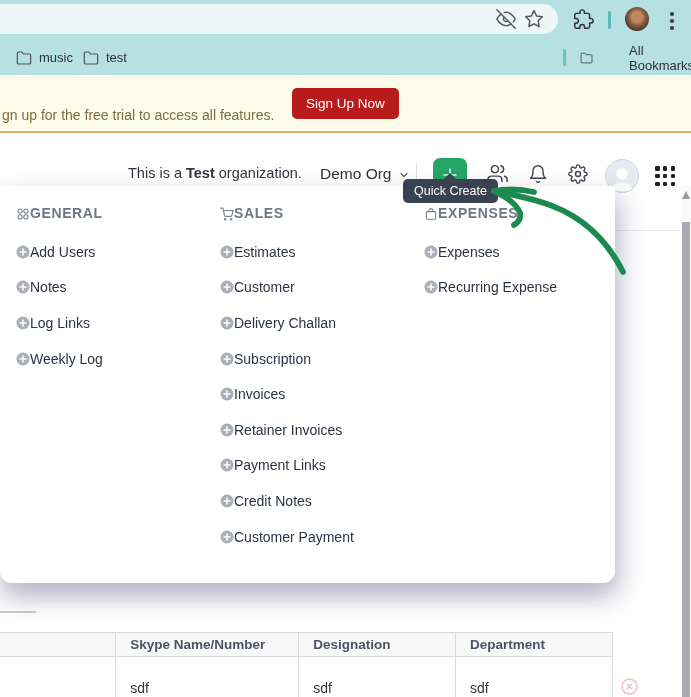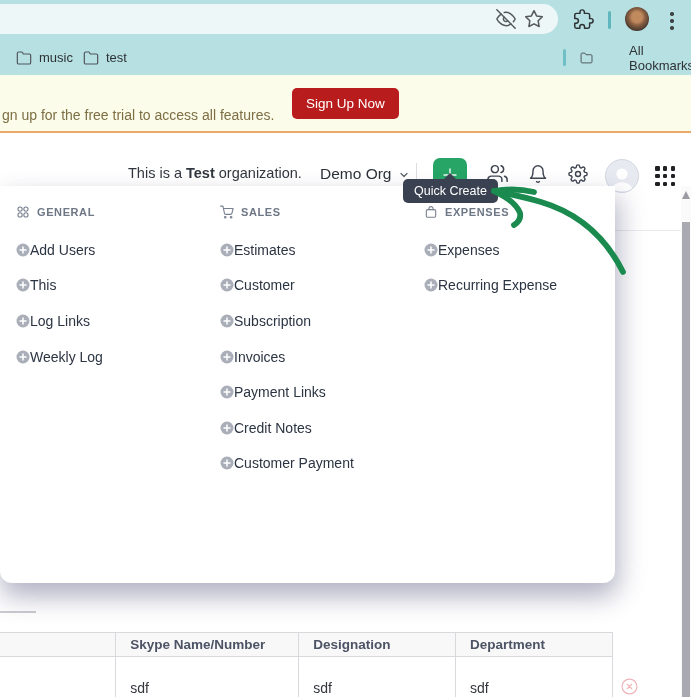--- a/index.html
+++ b/index.html
@@ -64,21 +64,21 @@
   #scroll-up-arrow { position:absolute; left:0.5px; top:5px; width:0; height:0;
     border-left:4.5px solid transparent; border-right:4.5px solid transparent; border-bottom:8px solid #9b9ba3; }
   #scroll-thumb { position:absolute; left:1px; top:36px; width:8px; height:475px; background:#a9a9b1; cursor:pointer; }
 
   
   #quick-create-panel { position:absolute; left:0; top:186px; width:615px; height:397px; background:#fff;
     border-radius:0 0 12px 12px; z-index:20;
     box-shadow:0 14px 26px rgba(85,85,125,.38), 10px 8px 24px rgba(120,120,150,.15); }
   .qc-col { position:absolute; top:19px; }
   #qc-col-general { left:16px; } #qc-col-sales { left:220px; } #qc-col-expenses { left:424px; }
-  .qc-head { display:flex; align-items:center; gap:7px; color:#6e7786; font-size:11px; font-weight:700;
+  .qc-head { display:flex; align-items:flex-end; color:#6e7786; font-size:14px; font-weight:700;
     letter-spacing:.6px; }
   .qc-head svg { width:14px; height:14px; color:#7a8290; }
   .qc-list { margin-top:13px; }
   .qc-item { height:35.6px; display:flex; align-items:center; cursor:pointer; }
   .qc-item svg { width:14px; height:14px; flex:0 0 14px; }
   .qc-item span { font-size:14px; color:#2b3442; }
 
   
   #quick-create-tooltip { position:absolute; left:403px; top:179px; height:24px; line-height:24px; padding:0 11px;
     background:#3a4150; color:#fff; font-size:12.5px; font-weight:500; border-radius:5px; z-index:30; white-space:nowrap; }
@@ -223,21 +223,21 @@
               <circle cx="7" cy="7" r="6.5" fill="#a9aeb8"></circle>
               <path d="M7 4v6M4 7h6" stroke="#fff" stroke-width="1.5" stroke-linecap="round"></path>
             </svg>
             <span>Add Users</span>
           </div>
         <div class="qc-item">
             <svg viewBox="0 0 14 14">
               <circle cx="7" cy="7" r="6.5" fill="#a9aeb8"></circle>
               <path d="M7 4v6M4 7h6" stroke="#fff" stroke-width="1.5" stroke-linecap="round"></path>
             </svg>
-            <span>This</span>
+            <span>Notes</span>
           </div>
         <div class="qc-item">
             <svg viewBox="0 0 14 14">
               <circle cx="7" cy="7" r="6.5" fill="#a9aeb8"></circle>
               <path d="M7 4v6M4 7h6" stroke="#fff" stroke-width="1.5" stroke-linecap="round"></path>
             </svg>
             <span>Log Links</span>
           </div>
         <div class="qc-item">
             <svg viewBox="0 0 14 14">
@@ -271,28 +271,42 @@
               <circle cx="7" cy="7" r="6.5" fill="#a9aeb8"></circle>
               <path d="M7 4v6M4 7h6" stroke="#fff" stroke-width="1.5" stroke-linecap="round"></path>
             </svg>
             <span>Customer</span>
           </div>
         <div class="qc-item">
             <svg viewBox="0 0 14 14">
               <circle cx="7" cy="7" r="6.5" fill="#a9aeb8"></circle>
               <path d="M7 4v6M4 7h6" stroke="#fff" stroke-width="1.5" stroke-linecap="round"></path>
             </svg>
+            <span>Delivery Challan</span>
+          </div>
+        <div class="qc-item">
+            <svg viewBox="0 0 14 14">
+              <circle cx="7" cy="7" r="6.5" fill="#a9aeb8"></circle>
+              <path d="M7 4v6M4 7h6" stroke="#fff" stroke-width="1.5" stroke-linecap="round"></path>
+            </svg>
             <span>Subscription</span>
           </div>
         <div class="qc-item">
             <svg viewBox="0 0 14 14">
               <circle cx="7" cy="7" r="6.5" fill="#a9aeb8"></circle>
               <path d="M7 4v6M4 7h6" stroke="#fff" stroke-width="1.5" stroke-linecap="round"></path>
             </svg>
             <span>Invoices</span>
+          </div>
+        <div class="qc-item">
+            <svg viewBox="0 0 14 14">
+              <circle cx="7" cy="7" r="6.5" fill="#a9aeb8"></circle>
+              <path d="M7 4v6M4 7h6" stroke="#fff" stroke-width="1.5" stroke-linecap="round"></path>
+            </svg>
+            <span>Retainer Invoices</span>
           </div>
         <div class="qc-item">
             <svg viewBox="0 0 14 14">
               <circle cx="7" cy="7" r="6.5" fill="#a9aeb8"></circle>
               <path d="M7 4v6M4 7h6" stroke="#fff" stroke-width="1.5" stroke-linecap="round"></path>
             </svg>
             <span>Payment Links</span>
           </div>
         <div class="qc-item">
             <svg viewBox="0 0 14 14">

